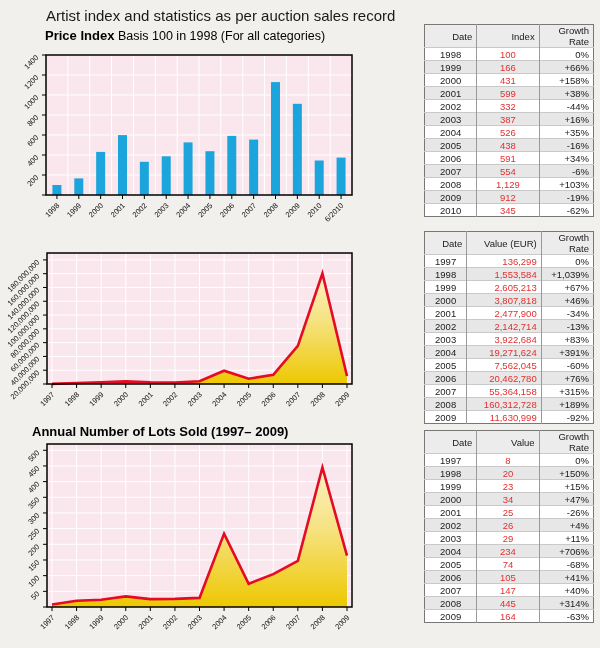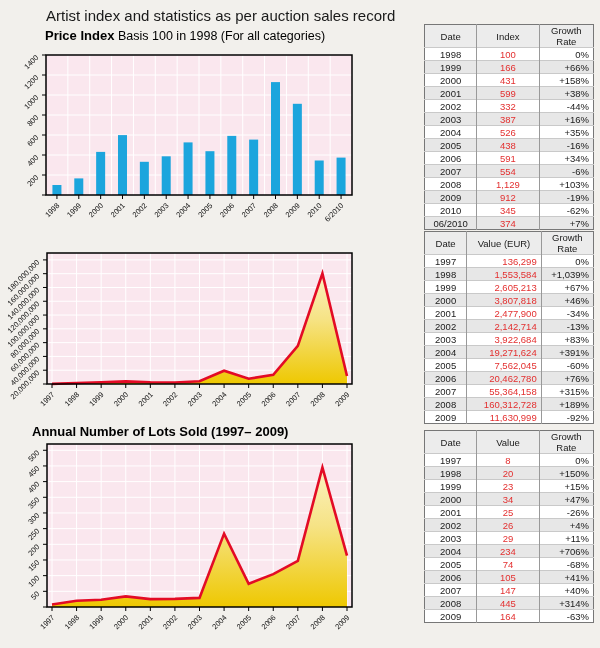--- a/index.html
+++ b/index.html
@@ -19,21 +19,21 @@
   #svg2{left:0; top:248px;}
   #svg3{left:0; top:440px;}
   .tick-label{font-size:7.5px; fill:#111; font-family:"Liberation Sans",sans-serif;}
   .stat-table{
     position:absolute; left:424px; width:170px;
     border-collapse:collapse; font-size:9.5px; color:#1a1a1a;
     border:1px solid #777; background:#fff; table-layout:fixed;
   }
   #table1{top:24px;} #table2{top:231px;} #table3{top:430px;}
   .stat-table th{
-    font-weight:normal; background:#ececec; text-align:center;
+    font-weight:normal; background:#ececec; text-align:right;
     height:13px; padding:0 4px; border-left:1px solid #999;
   }
   .stat-table td{
     height:12px; padding:0 4px;
     border-left:1px solid #999; border-top:1px solid #c9c9c9;
   }
   .stat-table th:first-child,.stat-table td:first-child{border-left:none;}
   .stat-table tbody tr:nth-child(odd){background:#ffffff;}
   .stat-table tbody tr:nth-child(even){background:#e7e7e7;}
   .cell-red{color:#e32f2f;}
@@ -370,25 +370,20 @@
         <tr>
           <td class="al-c">2009</td>
           <td class="al-c cell-red">912</td>
           <td class="al-r">-19%</td>
         </tr>
         <tr>
           <td class="al-c">2010</td>
           <td class="al-c cell-red">345</td>
           <td class="al-r">-62%</td>
         </tr>
-        <tr>
-          <td class="al-c">06/2010</td>
-          <td class="al-c cell-red">374</td>
-          <td class="al-r">+7%</td>
-        </tr>
       </tbody>
     </table>
   <table id="table2" class="stat-table">
       <colgroup>
         <col style="width: 42px;">
         <col style="width: 74px;">
         <col style="width: 52px;">
       </colgroup>
       <thead>
         <tr>

